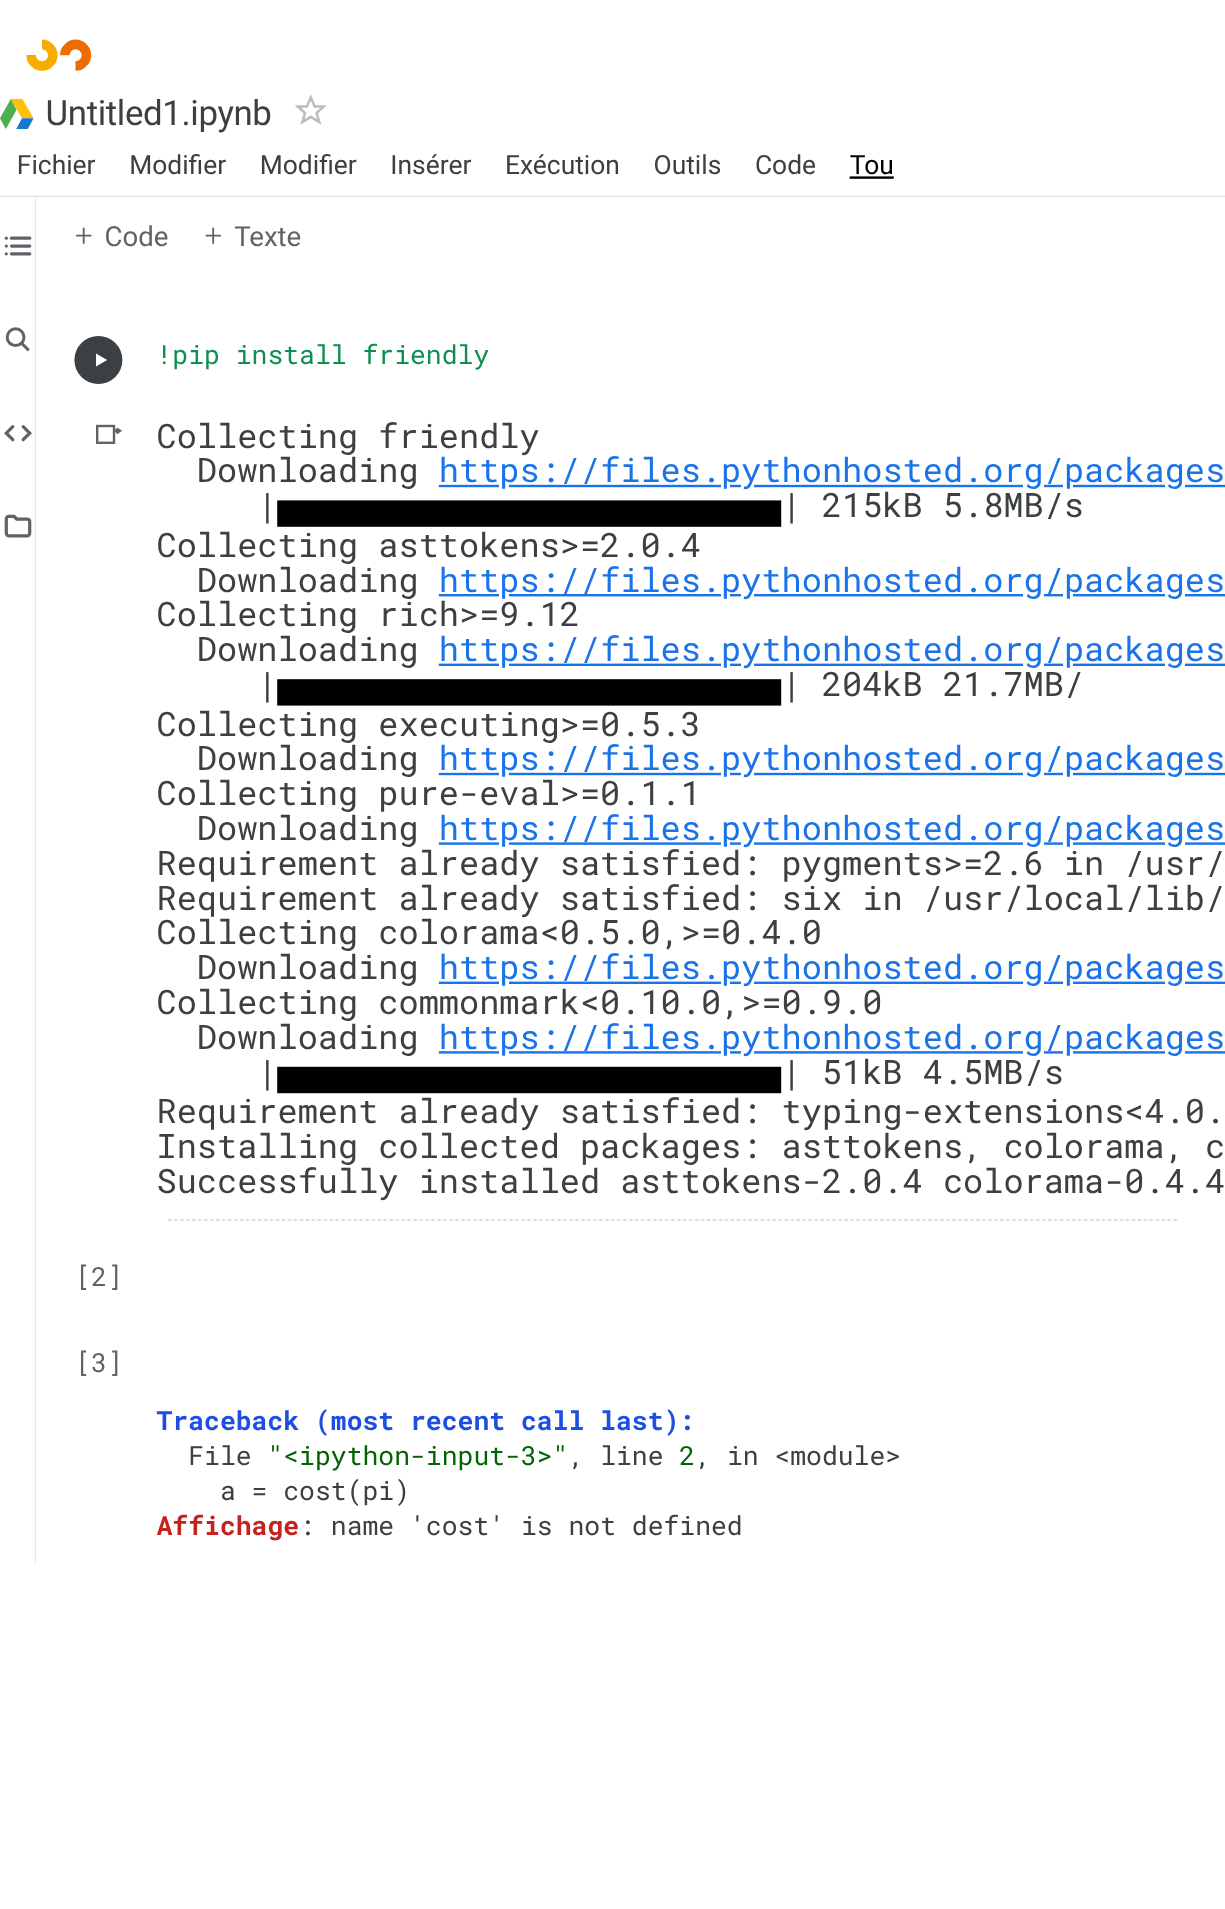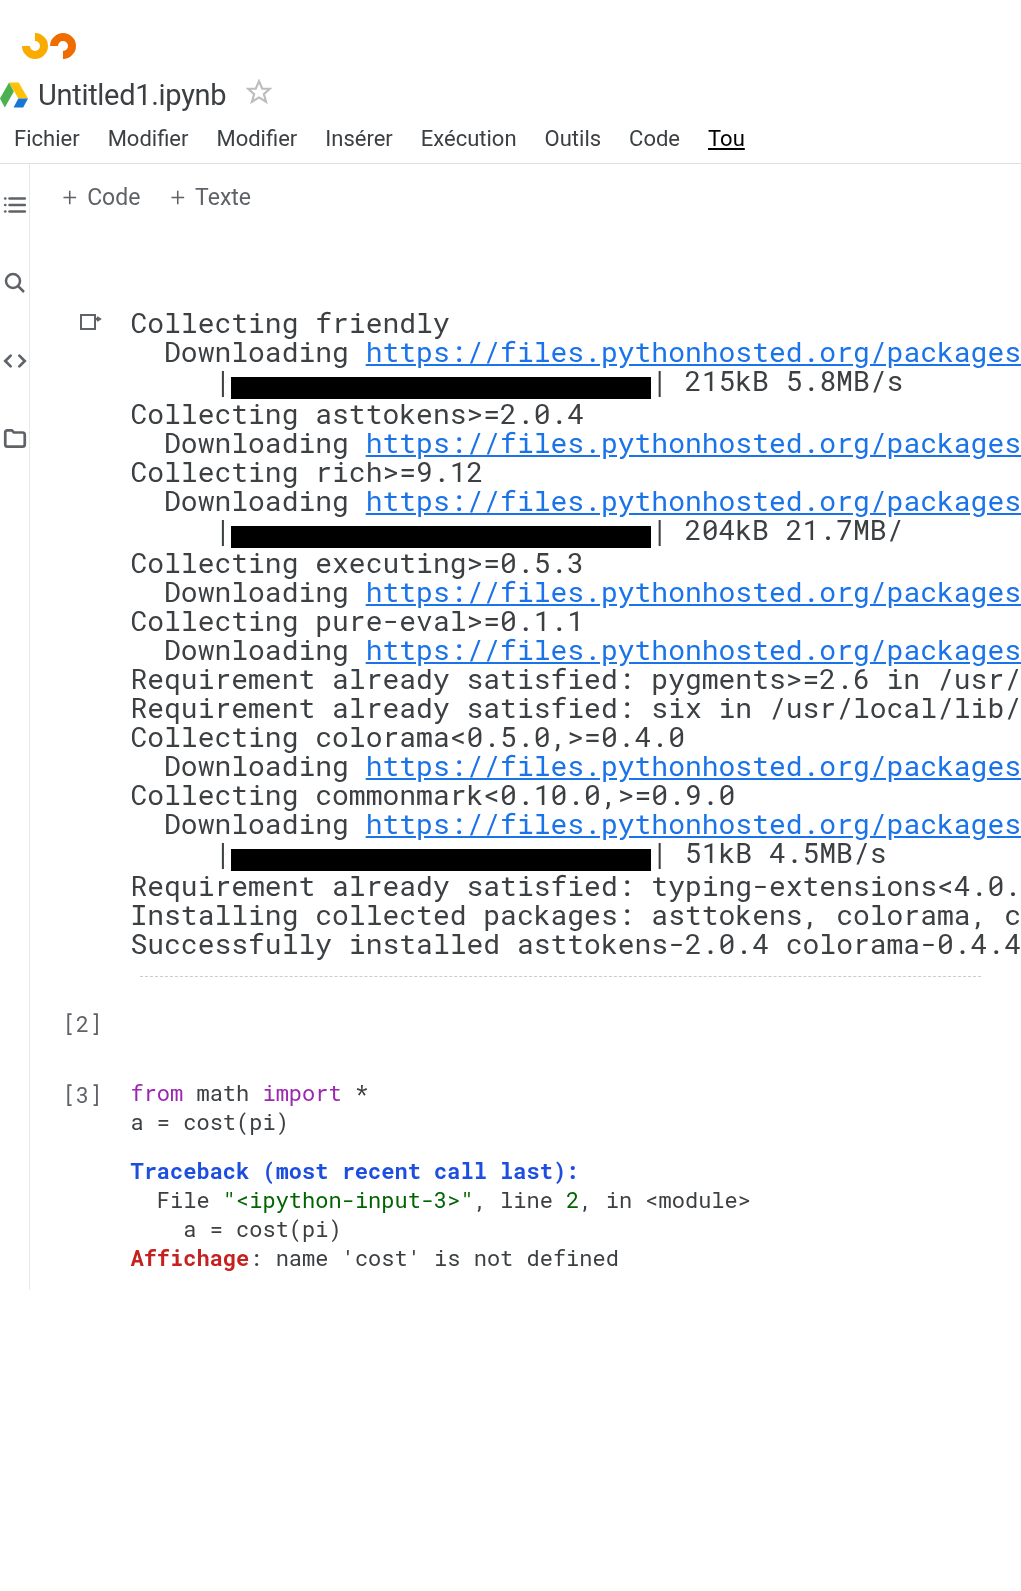--- a/index.html
+++ b/index.html
@@ -147,20 +147,30 @@
         <span>Code</span>
       </div>
       <div class="tb-btn">
         <span class="tb-plus">+</span>
         <span>Texte</span>
       </div>
     </div>
 
     <div class="cells">
 
+      <div class="cell">
+        <div class="gutter">
+          <div class="run-btn">
+            <svg width="16" height="16" viewBox="0 0 24 24" fill="#fff">
+                <polygon points="6,4 20,12 6,20"></polygon>
+              </svg>
+          </div>
+        </div>
+        <div class="cell-body"><span class="syntax-magic">!pip install friendly</span></div>
+      </div>
 
       <div class="output-row">
         <div class="out-gutter">
           <span class="clear-icon">
             <svg width="24" height="24" viewBox="0 0 24 24" fill="none" stroke="#5f6368" stroke-width="2">
               <rect x="3" y="5" width="14" height="14"></rect>
               <polyline points="17,9 22,9"></polyline>
                 <polyline points="19,7 22,9 19,11" fill="none"></polyline>
             </svg>
           </span>
@@ -194,22 +204,20 @@
       <div class="cell" style="margin-bottom:40px;">
         <div class="gutter">
           <span class="exec-num">[2]</span>
         </div>
       </div>
 
       <div class="cell" style="margin-bottom:12px;">
         <div class="gutter">
           <span class="exec-num">[3]</span>
         </div>
-        <div class="cell-body" id="src-2"><span class="syntax-kw">from</span> math <span class="syntax-kw">import</span> *
-a = cost(pi)</div>
       </div>
 
       <div class="cell" style="margin-top:20px;">
         <div class="gutter"></div>
         <div class="cell-body"><span class="tb-header">Traceback (most recent call last):</span>
 <span>  File </span><span class="tb-string">"&lt;ipython-input-3&gt;"</span><span>, line </span><span class="tb-num">2</span><span>, in &lt;module&gt;</span>
 <span>    a = cost(pi)</span>
 <span class="tb-error">Affichage</span><span>: name 'cost' is not defined</span>
 </div>
       </div>

